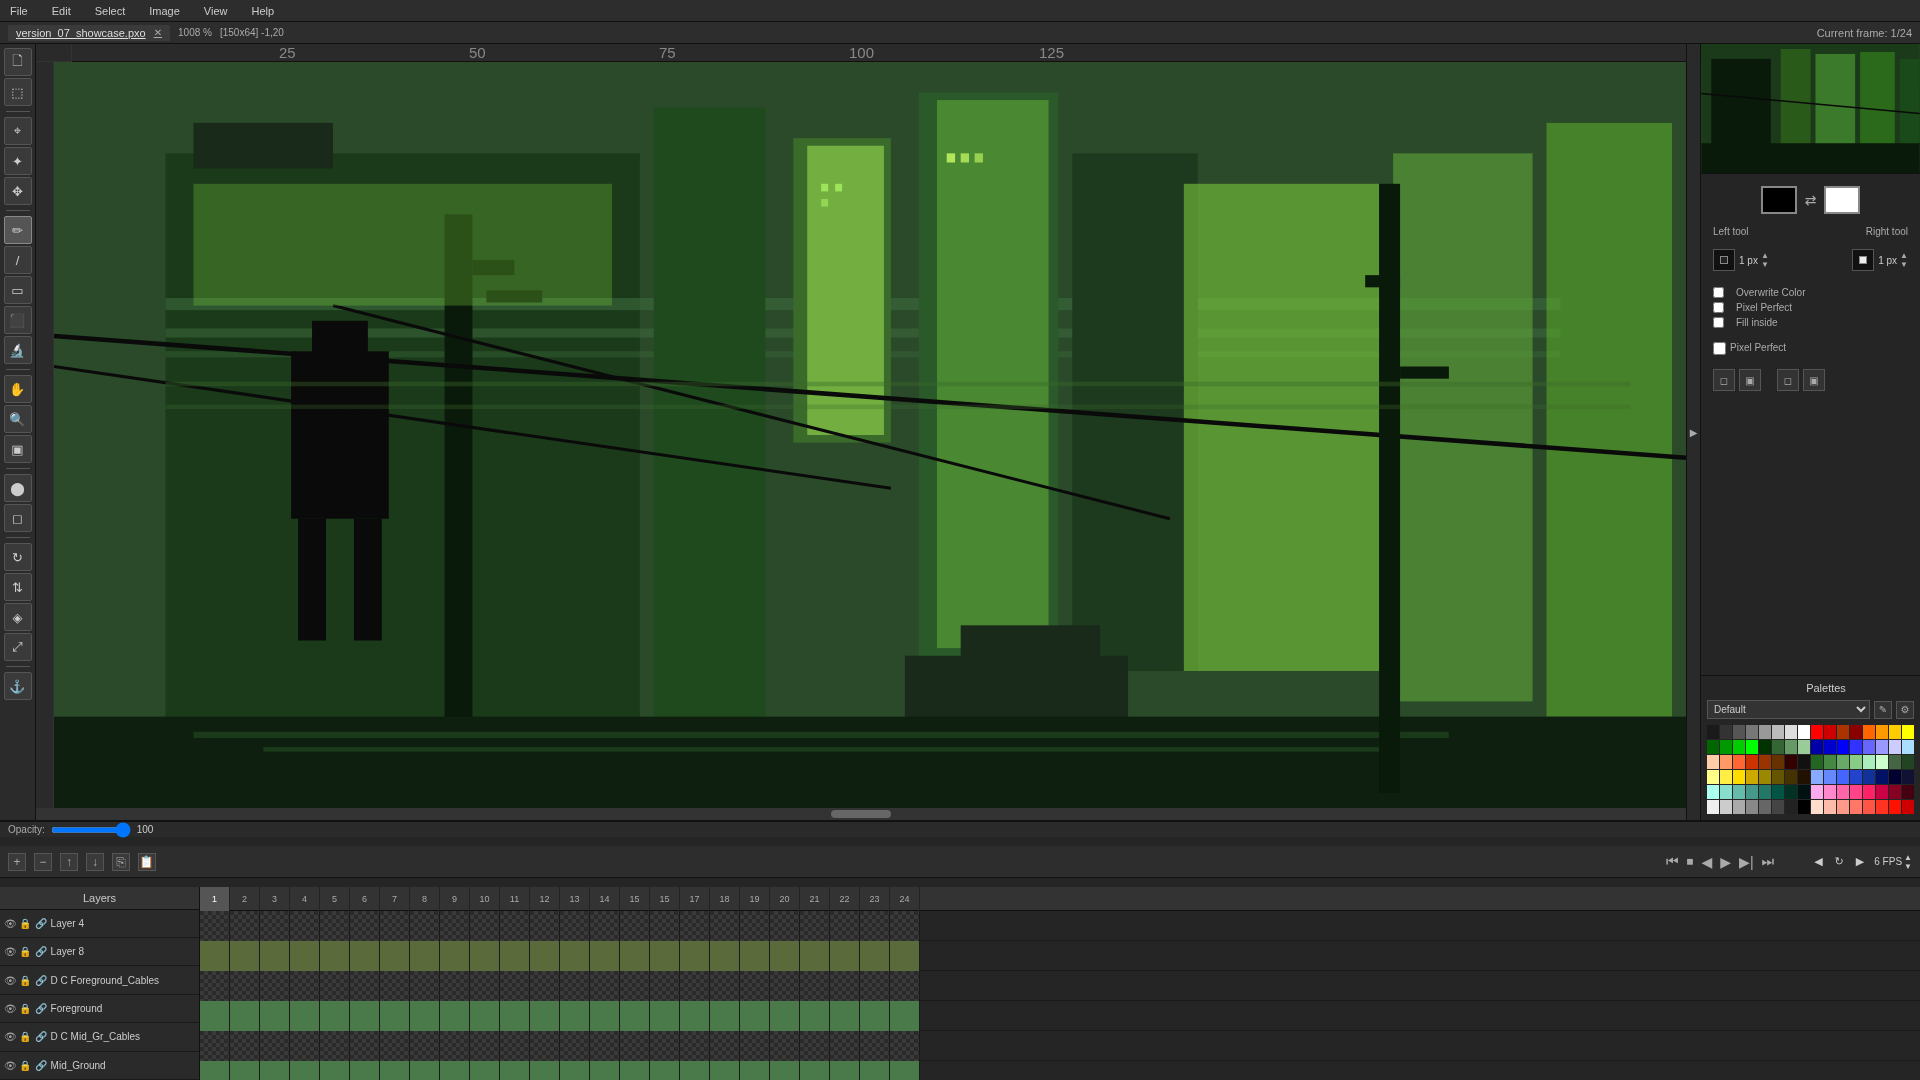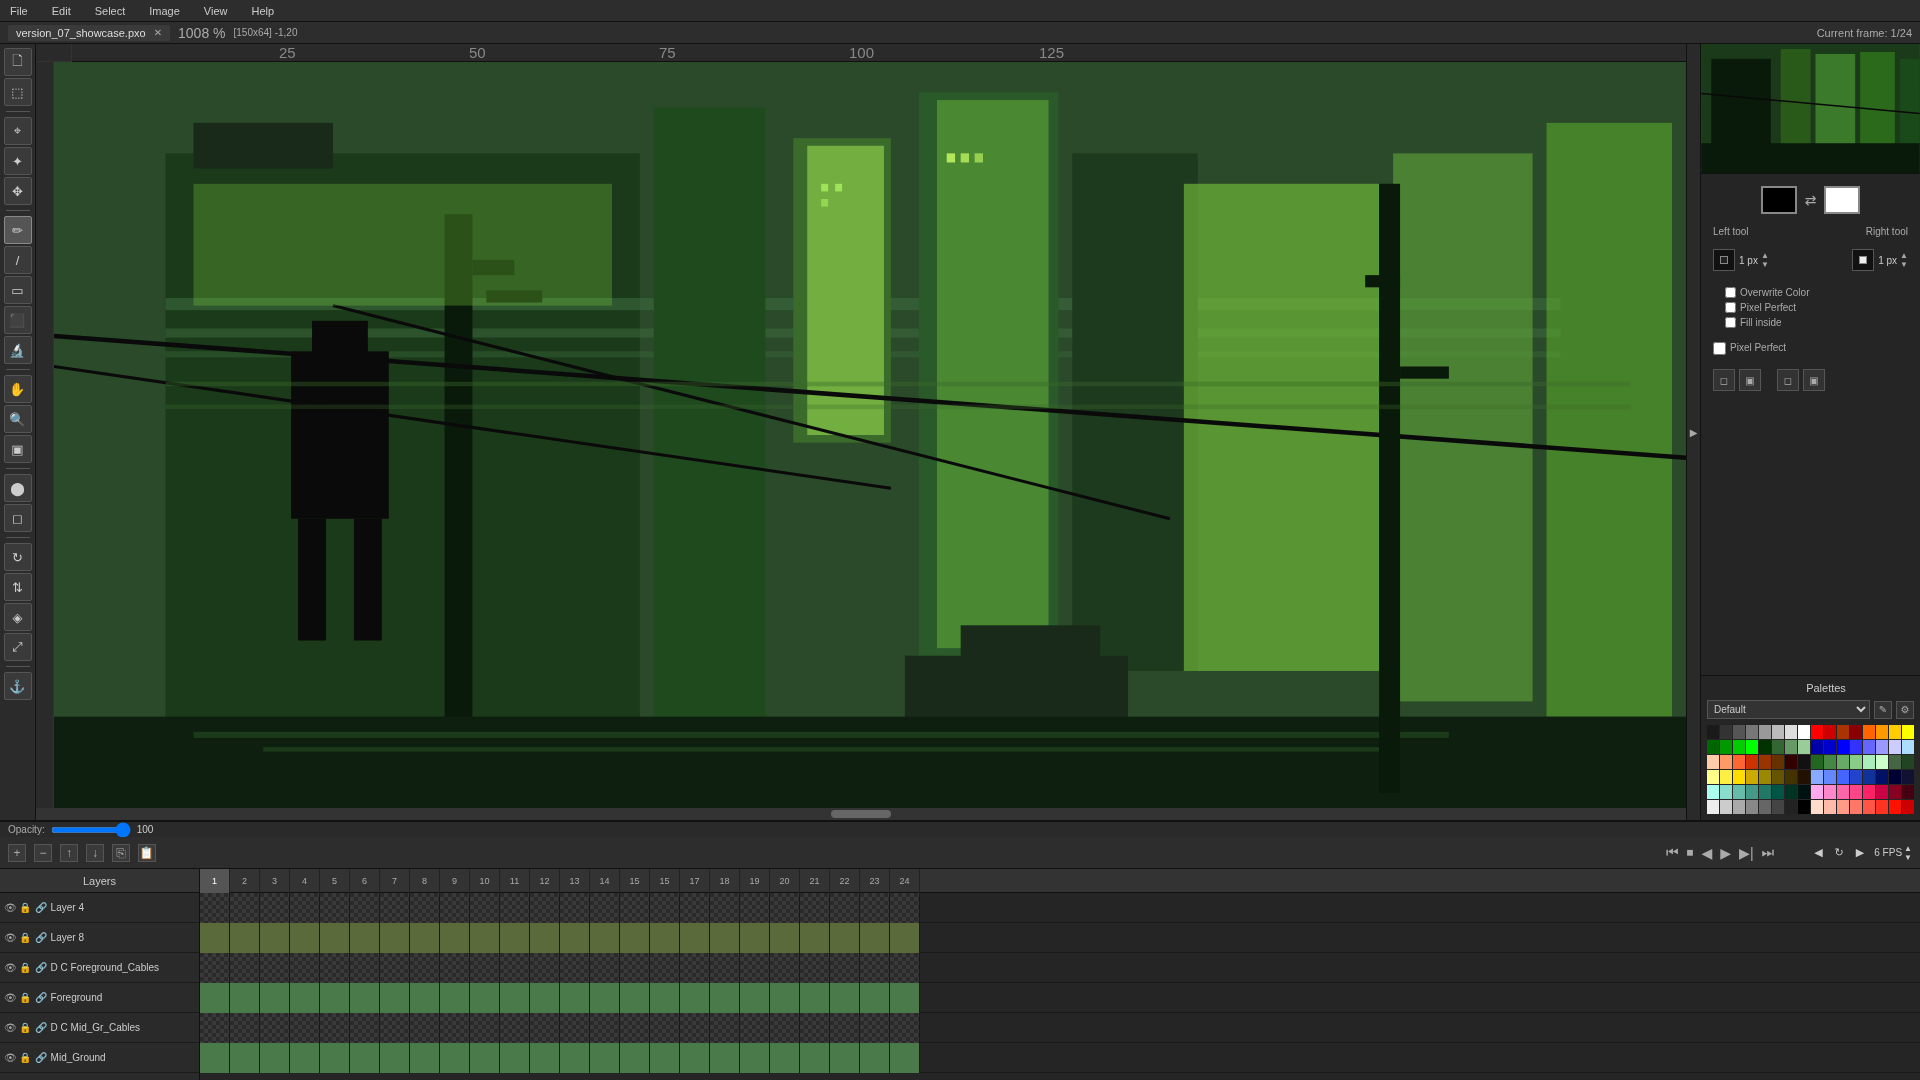--- a/index.html
+++ b/index.html
@@ -3,41 +3,41 @@
   <meta charset="utf-8">
   <style>
     * { box-sizing: border-box; margin: 0; padding: 0; }
     body { background: #1e1e1e; color: #ccc; font-family: Arial, sans-serif; font-size: 11px; width: 1920px; height: 1080px; overflow: hidden; display: flex; flex-direction: column; }
 
     
     #menubar { background: #2d2d2d; height: 22px; display: flex; align-items: center; padding: 0 6px; gap: 16px; border-bottom: 1px solid #111; flex-shrink: 0; }
     #menubar span { cursor: pointer; padding: 2px 4px; color: #ccc; font-size: 11px; }
     #info-bar { background: #2d2d2d; height: 22px; display: flex; align-items: center; padding: 0 8px; gap: 20px; border-bottom: 1px solid #111; flex-shrink: 0; justify-content: space-between; }
     #info-bar .tab { display: flex; align-items: center; gap: 4px; background: #3a3a3a; padding: 2px 8px; border-radius: 2px 2px 0 0; }
-    #info-bar .tab span { color: #ddd; font-size: 11px; }
+    #info-bar .tab span { color: #ddd; font-size: 11px; text-decoration: underline; }
     #info-bar .tab .close { color: #aaa; cursor: pointer; font-size: 10px; margin-left: 4px; }
     #info-right { color: #aaa; font-size: 11px; }
 
     
     #main-area { display: flex; flex: 1; overflow: hidden; }
 
     
     #left-toolbar { width: 36px; background: #2b2b2b; border-right: 1px solid #111; display: flex; flex-direction: column; align-items: center; padding: 4px 0; gap: 2px; flex-shrink: 0; }
     .tool-btn { width: 28px; height: 28px; background: #3a3a3a; border: 1px solid #555; display: flex; align-items: center; justify-content: center; cursor: pointer; font-size: 13px; color: #ccc; border-radius: 2px; }
     .tool-btn.active { background: #555; border-color: #888; }
     .tool-separator { width: 24px; height: 1px; background: #555; margin: 3px 0; }
 
     
     #canvas-wrap { flex: 1; display: flex; flex-direction: column; overflow: hidden; background: #1a1a1a; }
     #ruler-top { height: 18px; background: #2a2a2a; border-bottom: 1px solid #111; position: relative; display: flex; align-items: center; padding-left: 36px; }
     .ruler-mark { position: absolute; color: #888; font-size: 15px; }
     #canvas-container { flex: 1; overflow: hidden; position: relative; background: #555; }
 
     
-    #timeline { height: 260px; background: #252525; border-top: 1px solid #111; flex-shrink: 0; display: flex; flex-direction: column; }
+    #timeline { height: 260px; background: #252525; border-top: 1px solid #111; flex-shrink: 0; display: flex; flex-direction: column; gap: 9px; }
     #timeline-toolbar { height: 32px; background: #2d2d2d; border-bottom: 1px solid #111; display: flex; align-items: center; padding: 0 8px; gap: 8px; }
     #timeline-content { display: flex; flex: 1; overflow: hidden; justify-content: flex-end; }
     #layers-panel { width: 200px; background: #2a2a2a; border-right: 1px solid #111; flex-shrink: 0; display: flex; flex-direction: column; }
     #layers-header { height: 24px; background: #333; display: flex; align-items: center; justify-content: center; border-bottom: 1px solid #111; font-size: 11px; color: #ccc; }
     .layer-row { height: 30px; display: flex; align-items: center; padding: 0 4px; gap: 3px; border-bottom: 1px solid #1a1a1a; cursor: pointer; background: #2a2a2a; }
     .layer-row .layer-icon { font-size: 10px; color: #aaa; cursor: pointer; }
     .layer-name { font-size: 10px; color: #ccc; flex: 1; white-space: nowrap; overflow: hidden; text-overflow: ellipsis; }
 
     
     #frames-panel { flex: 1; overflow-x: auto; overflow-y: hidden; display: flex; flex-direction: column; }
@@ -60,21 +60,21 @@
     .swap-btn { font-size: 14px; color: #aaa; cursor: pointer; }
     #tool-labels { display: flex; justify-content: space-between; padding: 0 4px; }
     .tool-label { font-size: 10px; color: #aaa; }
     #brush-settings { display: flex; gap: 12px; padding: 4px; }
     .brush-set { display: flex; align-items: center; gap: 4px; }
     .brush-preview { width: 22px; height: 22px; background: #111; border: 1px solid #555; display: flex; align-items: center; justify-content: center; }
     .brush-inner { width: 8px; height: 8px; background: #333; border: 1px solid #666; }
     .brush-size { font-size: 10px; color: #ccc; }
     .size-stepper { display: flex; flex-direction: column; font-size: 8px; color: #aaa; cursor: pointer; }
     #checkboxes { display: flex; flex-direction: column; gap: 4px; padding: 4px; }
-    .cb-row { display: flex; align-items: center; gap: 4px; margin-left: 12px; }
+    .cb-row { display: flex; align-items: center; gap: 12px; }
     .cb-row input[type=checkbox] { width: 11px; height: 11px; }
     .cb-row label { font-size: 10px; color: #aaa; }
     #shape-tools { display: flex; gap: 4px; padding: 4px; flex-wrap: wrap; }
     .shape-btn { width: 22px; height: 22px; background: #333; border: 1px solid #555; display: flex; align-items: center; justify-content: center; font-size: 10px; color: #aaa; cursor: pointer; }
     #palettes-section { margin-top: auto; border-top: 1px solid #111; padding: 6px; }
     #palettes-header { display: flex; align-items: center; justify-content: center; margin-bottom: 6px; }
     #palettes-title { font-size: 11px; color: #ccc; margin-left: 31px; }
     #palette-select-row { display: flex; align-items: center; gap: 4px; margin-bottom: 6px; }
     #palette-select { background: #333; border: 1px solid #555; color: #ccc; font-size: 10px; flex: 1; padding: 2px; }
     .palette-icon-btn { width: 18px; height: 18px; background: #333; border: 1px solid #555; display: flex; align-items: center; justify-content: center; cursor: pointer; font-size: 10px; color: #aaa; }
@@ -122,21 +122,21 @@
   <span>View</span>
   <span>Help</span>
 </div>
 
 <div id="info-bar">
   <div style="display:flex;align-items:center;gap:8px;">
     <div class="tab">
       <span>version_07_showcase.pxo</span>
       <span class="close">✕</span>
     </div>
-    <span style="color:#aaa;font-size:14px;">1008 %</span>
+    <span style="color:#aaa;font-size:10px;">1008 %</span>
     <span style="color:#aaa;font-size:10px;">[150x64] -1,20</span>
   </div>
   <div id="info-right">
     <span>Current frame: 1/24</span>
   </div>
 </div>
 
 <div id="main-area">
 
   <div id="left-toolbar">

